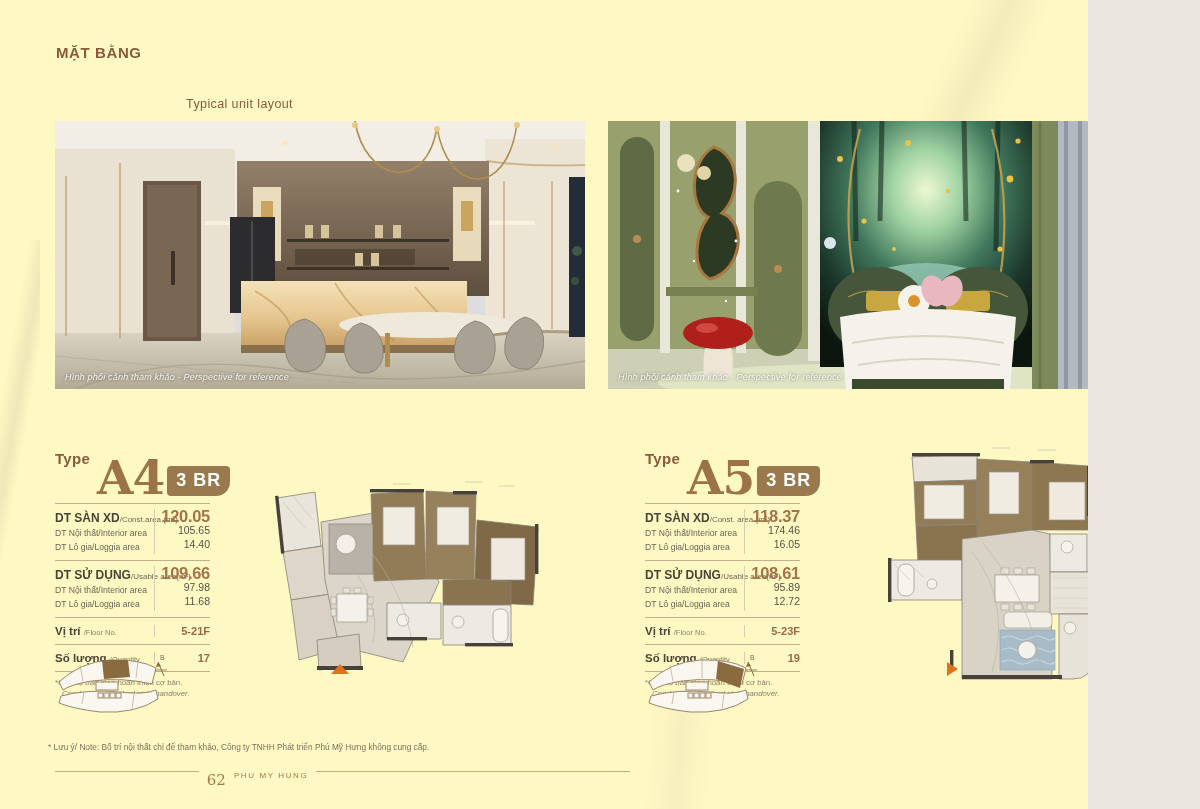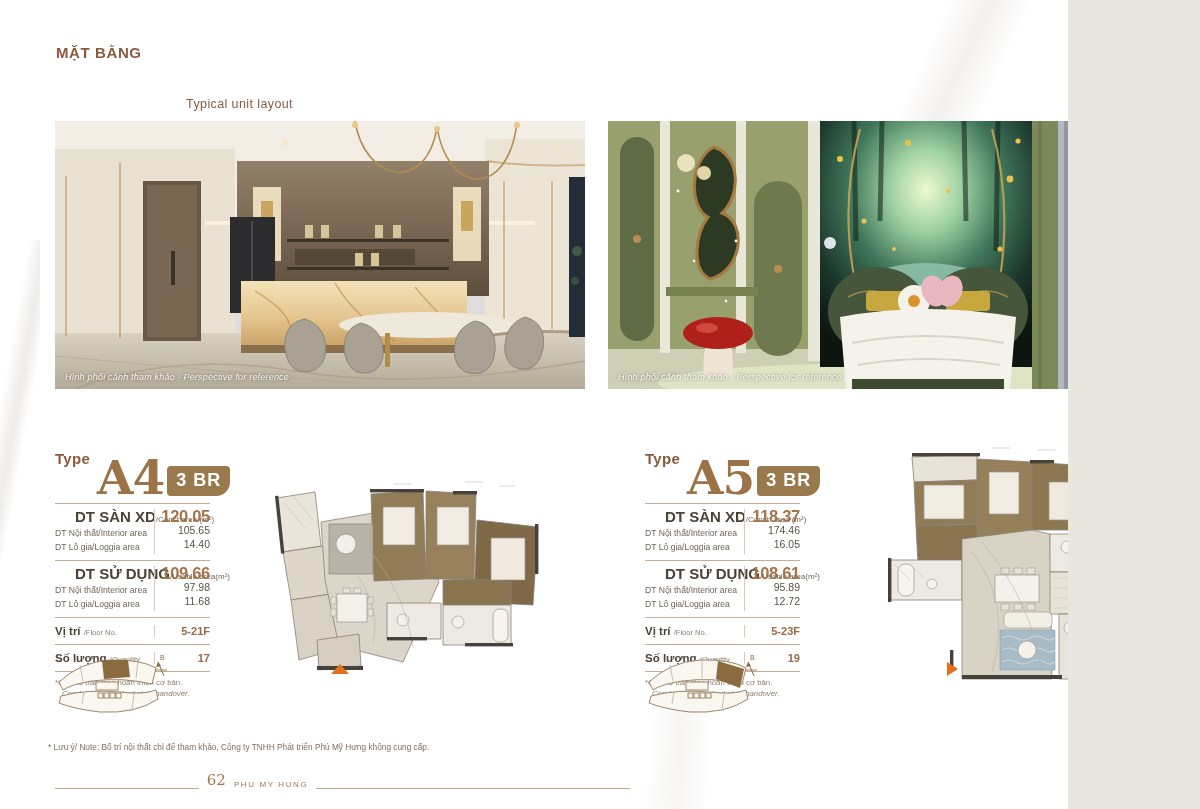--- a/index.html
+++ b/index.html
@@ -1,17 +1,17 @@
 <!DOCTYPE html>
 <html><head>
 <meta charset="utf-8">
 <style>
   html,body{margin:0;padding:0;background:#e9e5df;}
-  .page{position:relative;width:1068px;height:809px;background:#ffffff;overflow:hidden;
-        font-family:"Liberation Sans",sans-serif;color:#4c4337;}
+  .page{position:relative;width:1068px;height:809px;background:#fef9c3;overflow:hidden;
+        font-family:"Liberation Sans",sans-serif;color:#4c4337;padding-left:20px;}
   .vein{position:absolute;pointer-events:none;}
   .v1{left:0;top:240px;width:40px;height:320px;background:linear-gradient(100deg,transparent 30%,rgba(165,150,135,.18) 48%,transparent 62%);}
   .v2{right:0;top:0;width:260px;height:200px;background:linear-gradient(115deg,transparent 40%,rgba(170,155,140,.14) 52%,transparent 64%);}
   .v3{left:480px;top:690px;width:400px;height:120px;background:linear-gradient(95deg,transparent 42%,rgba(170,158,144,.10) 50%,transparent 58%);}
 
   
   .kicker{position:absolute;left:56px;top:44px;font-size:15px;font-weight:bold;color:#8a5a3c;letter-spacing:.6px;}
   .title-row{position:absolute;left:55px;top:61px;width:535px;display:flex;align-items:flex-end;}
   .title{font-size:31px;font-weight:bold;color:#8a5233;letter-spacing:.4px;line-height:1;white-space:nowrap;}
   .title-rule{flex:1;height:1px;background:#c9ad94;margin:0 0 7px 12px;}
@@ -33,21 +33,21 @@
   .br-badge{background:#9a7a4c;color:#fff;font-size:18px;font-weight:bold;padding:4px 9px 5px;
             border-radius:4px 4px 14px 4px;margin-bottom:2px;letter-spacing:1px;white-space:nowrap;}
 
   
   .spec{position:absolute;top:503px;width:155px;border-top:1px solid #c6ae92;}
   #spec-a4{left:55px;} #spec-a5{left:645px;}
   .sg{display:flex;border-bottom:1px solid #c6ae92;padding:5px 0 6px;}
   .sg-l{width:99px;}
   .sg-r{flex:1;border-left:1px solid #ddcab2;text-align:right;padding-left:3px;}
   .sg-h{line-height:15px;white-space:nowrap;}
-  .sg-h .vi{font-size:15px;font-weight:bold;color:#4c4337;margin-left:20px;}
+  .sg-h .vi{font-size:12px;font-weight:bold;color:#4c4337;}
   .sg-h .en{font-size:8px;color:#6e6458;}
   .sg-s{line-height:13.5px;font-size:8.6px;color:#6e6458;white-space:nowrap;}
   .sg-v{line-height:15px;font-size:16.5px;font-weight:bold;color:#a5734a;letter-spacing:-.3px;}
   .sg-sv{line-height:13.5px;font-size:10.5px;color:#585246;}
   .kv{display:flex;align-items:center;border-bottom:1px solid #c6ae92;padding:7px 0;}
   .kv-l{width:99px;font-size:11.5px;font-weight:bold;color:#4c4337;white-space:nowrap;}
   .kv-l .en{font-size:7.5px;font-weight:normal;color:#8a7f70;}
   .kv-r{flex:1;border-left:1px solid #ddcab2;text-align:right;font-size:11px;font-weight:bold;color:#9a6a45;}
   .fn{margin-top:6px;font-size:7.8px;color:#8d7f6d;line-height:1.4;}
   .fn .en{font-style:italic;padding-left:7px;}
@@ -56,21 +56,21 @@
   .fp{position:absolute;}
   #fp-a4{left:253px;top:462px;width:332px;height:256px;}
   #fp-a5{left:862px;top:432px;width:292px;height:300px;}
   .keyplan{position:absolute;width:120px;height:78px;}
   #kp-a4{left:52px;top:652px;} #kp-a5{left:642px;top:652px;}
   .fp svg,.keyplan svg{display:block;width:100%;height:100%;}
 
   
   .note{position:absolute;left:48px;top:741px;font-size:8.3px;color:#7d6f5e;line-height:1.45;}
   .note .en{font-style:italic;padding-left:8px;display:block;}
-  .footer-left{position:absolute;left:55px;top:771px;width:575px;display:flex;align-items:flex-end;}
+  .footer-left{position:absolute;left:55px;top:771px;width:575px;display:flex;align-items:flex-start;}
   .footer-right{position:absolute;left:830px;top:771px;width:320px;display:flex;align-items:center;}
   .frule{height:1px;background:#c3a98c;}
   .fl1{flex:1.1;} .fl2{flex:2.4;} .fr1{flex:.35;} .fr2{flex:2.2;}
   .pageno{font-family:"DejaVu Serif",serif;font-size:15px;color:#a5774c;margin:0 8px;}
   .brand{font-size:8px;letter-spacing:1.6px;color:#a5774c;margin:0 8px 0 0;}
   .brand.r{margin:0 0 0 8px;}
 </style>
 </head>
 <body>
 

